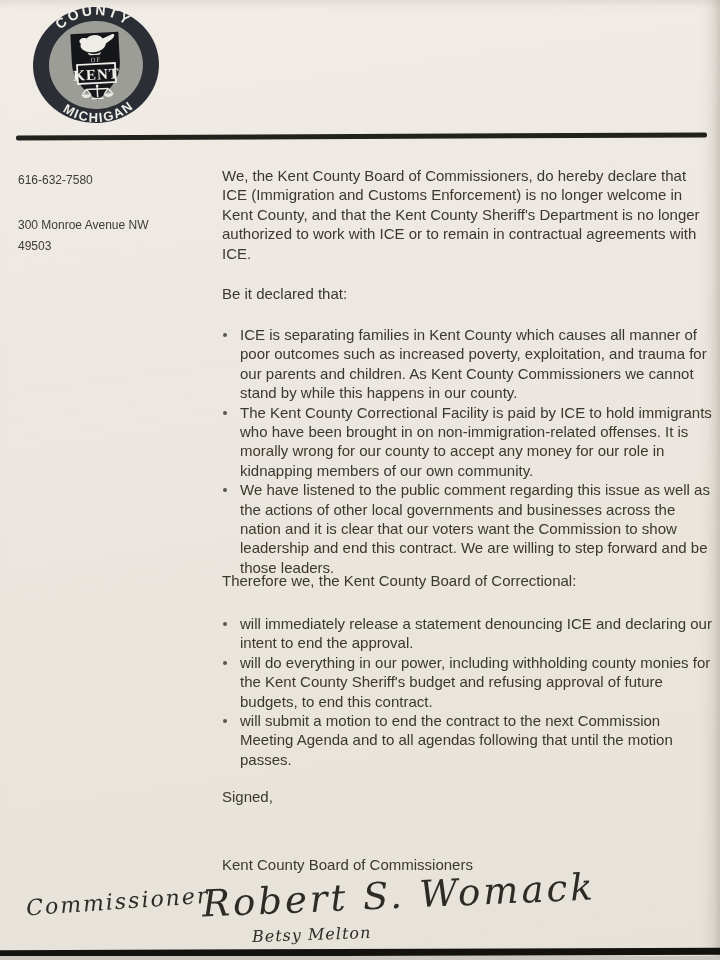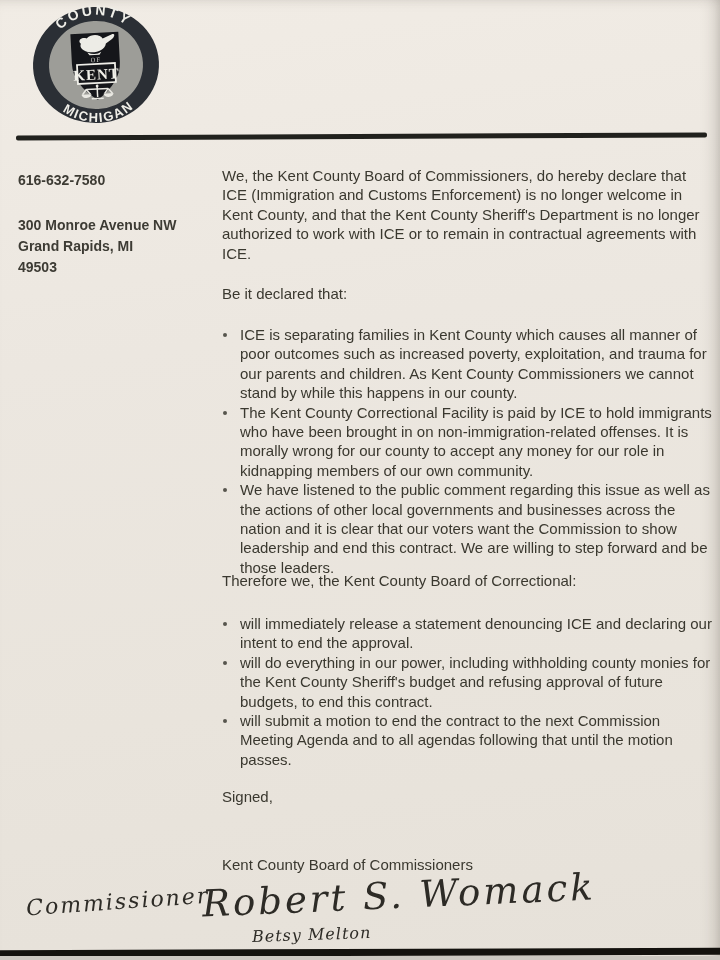--- a/index.html
+++ b/index.html
@@ -21,21 +21,21 @@
   .seal .of-text{font-family:"Liberation Serif",serif;fill:#d8d7d0;letter-spacing:1px;}
   .seal .kent-text{font-family:"Liberation Serif",serif;font-weight:bold;fill:#f2f1ea;letter-spacing:1px;}
   
   .rule{
     position:absolute;left:16px;right:13px;top:134px;height:5px;
     background:#21211d;transform:rotate(-0.25deg);border-radius:2px;
   }
   
   .contact{
     position:absolute;left:18px;top:170px;width:190px;
-    color:#3d3b34;font-size:14px;line-height:21px;font-weight:bold;
+    color:#3d3b34;font-size:12px;line-height:21px;
   }
   .contact .phone{margin-bottom:24px;}
   .blk{position:absolute;left:222px;width:484px;color:#3a382f;font-size:15px;line-height:19.4px;margin:0;}
   ul.points{list-style:none;margin:8px;padding:0;}
   ul.points li{position:relative;padding-left:10px;margin:0;}
   ul.points li::before{
     content:"";position:absolute;left:-7px;top:8px;width:4px;height:4px;border-radius:50%;
     background:#57554d;
   }
   
@@ -87,21 +87,20 @@
         <path d="M71 89 A 5 3.5 0 0 0 81 89 Z" fill="#e9e8e2" stroke="none"></path>
       </g>
     </svg>
   </div>
 
   <div class="rule"></div>
 
   <div class="contact">
     <div class="phone">616-632-7580</div>
     <div>300 Monroe Avenue NW</div>
-    <div>Grand Rapids, MI</div>
     <div>49503</div>
   </div>
 
   <p class="blk" style="top:166px;">We, the Kent County Board of Commissioners, do hereby declare that ICE (Immigration and Customs Enforcement) is no longer welcome in Kent County, and that the Kent County Sheriff's Department is no longer authorized to work with ICE or to remain in contractual agreements with ICE.</p>
 
   <p class="blk" style="top:284px;">Be it declared that:</p>
 
   <ul class="points blk" style="top:317px;">
     <li>ICE is separating families in Kent County which causes all manner of poor outcomes such as increased poverty, exploitation, and trauma for our parents and children. As Kent County Commissioners we cannot stand by while this happens in our county.</li>
     <li>The Kent County Correctional Facility is paid by ICE to hold immigrants who have been brought in on non-immigration-related offenses. It is morally wrong for our county to accept any money for our role in kidnapping members of our own community.</li>

